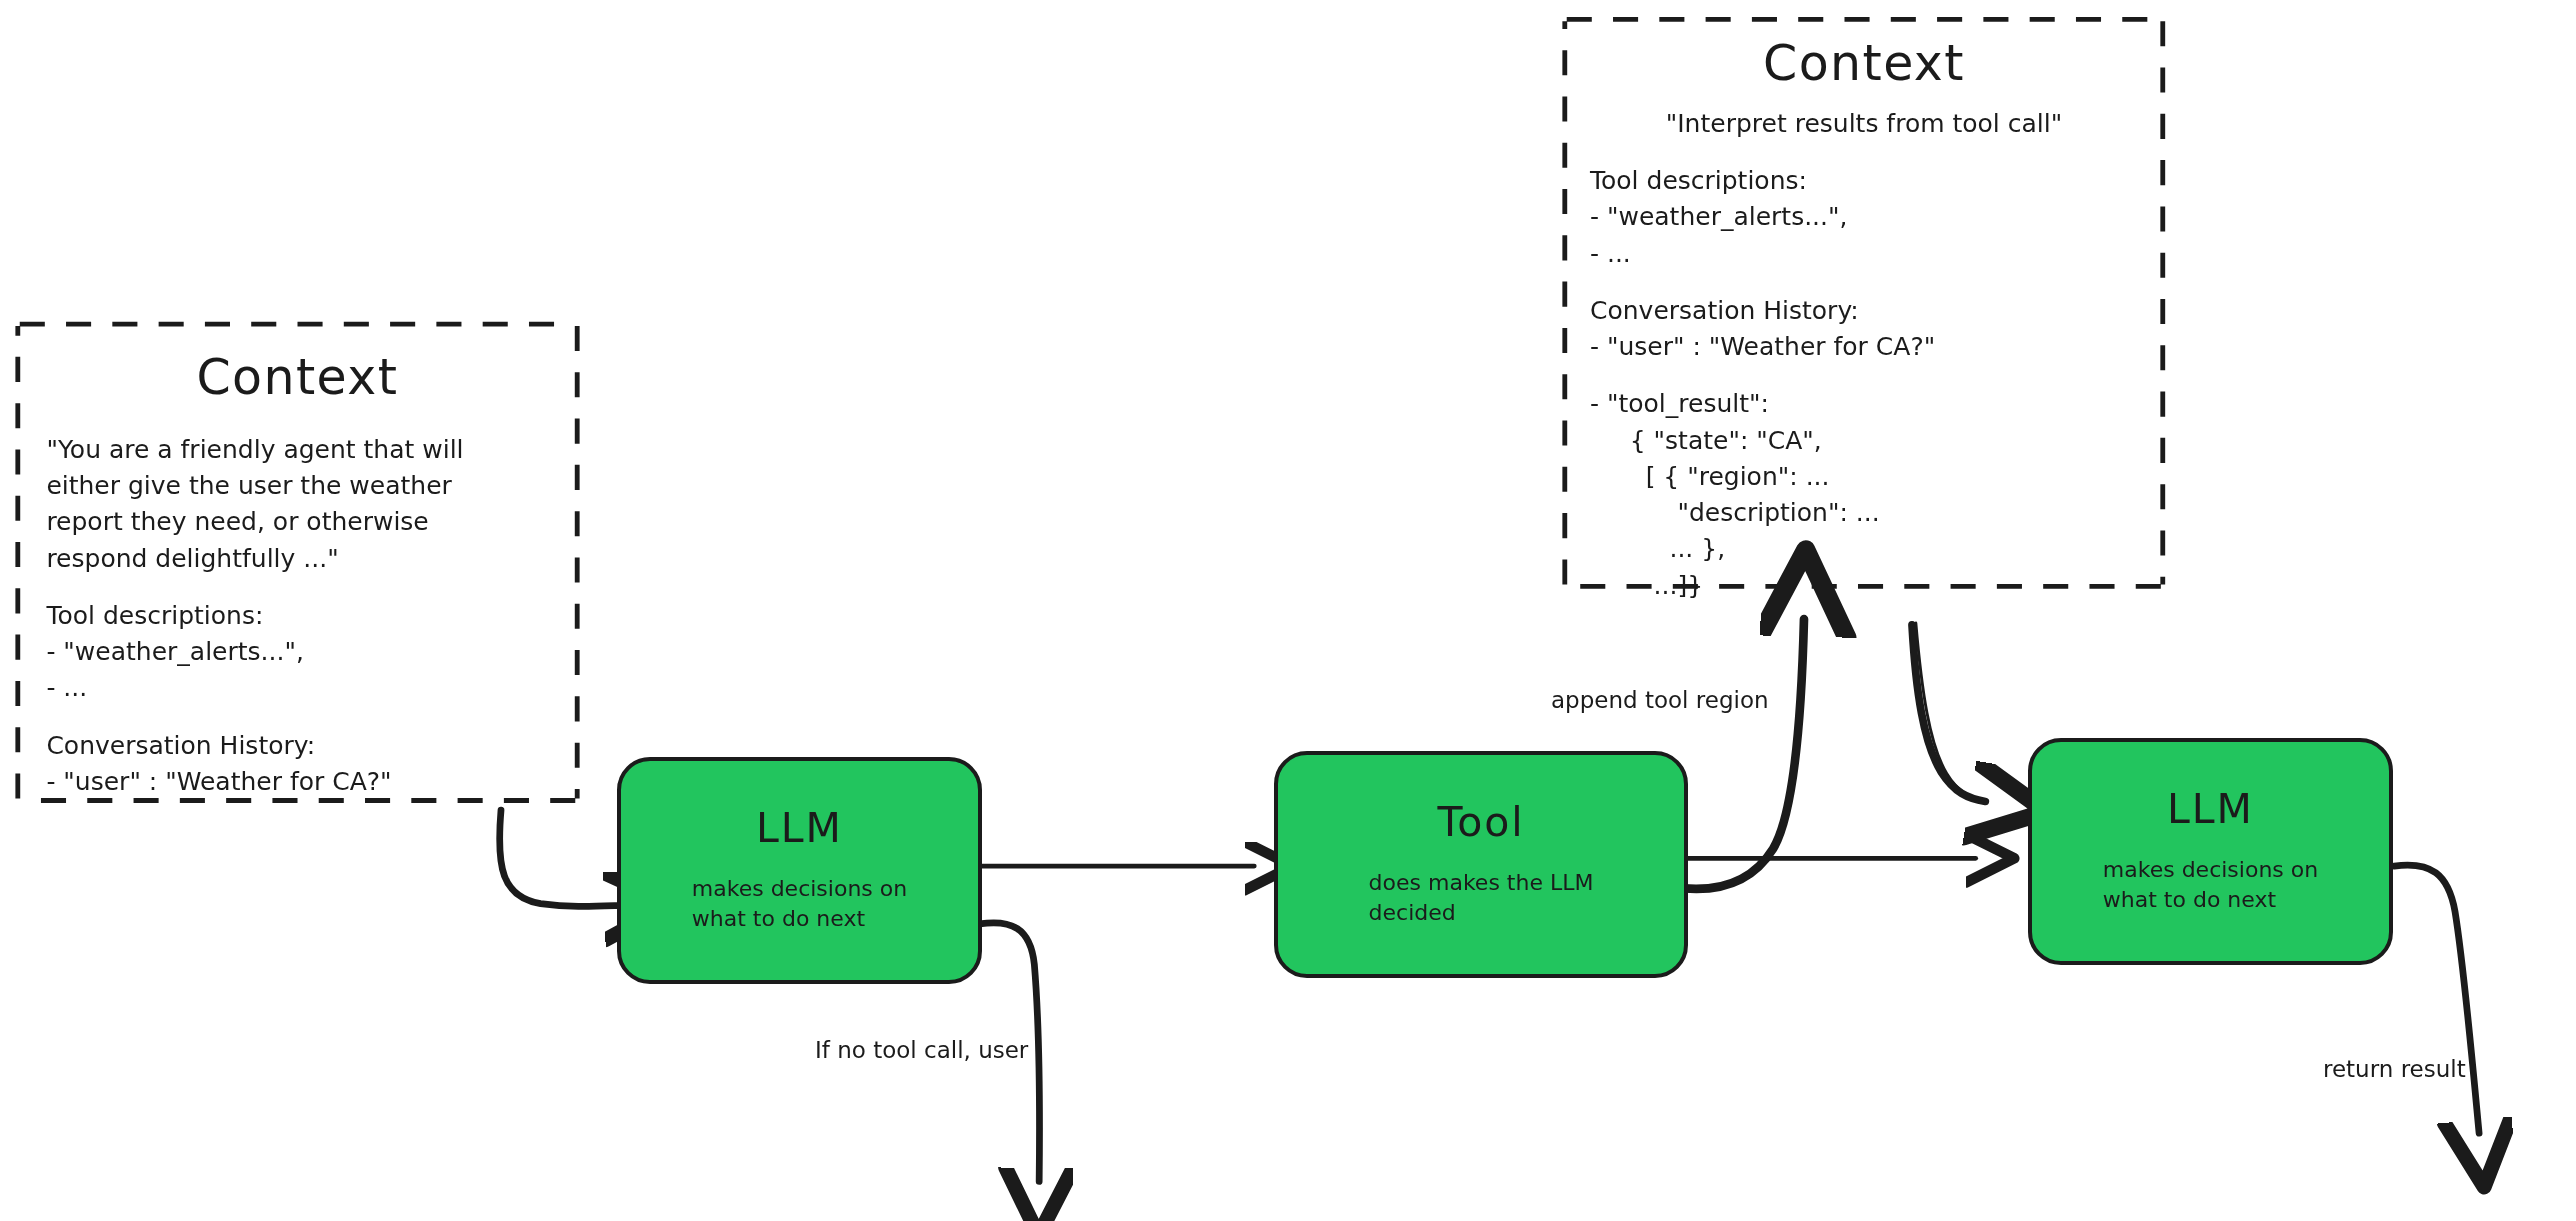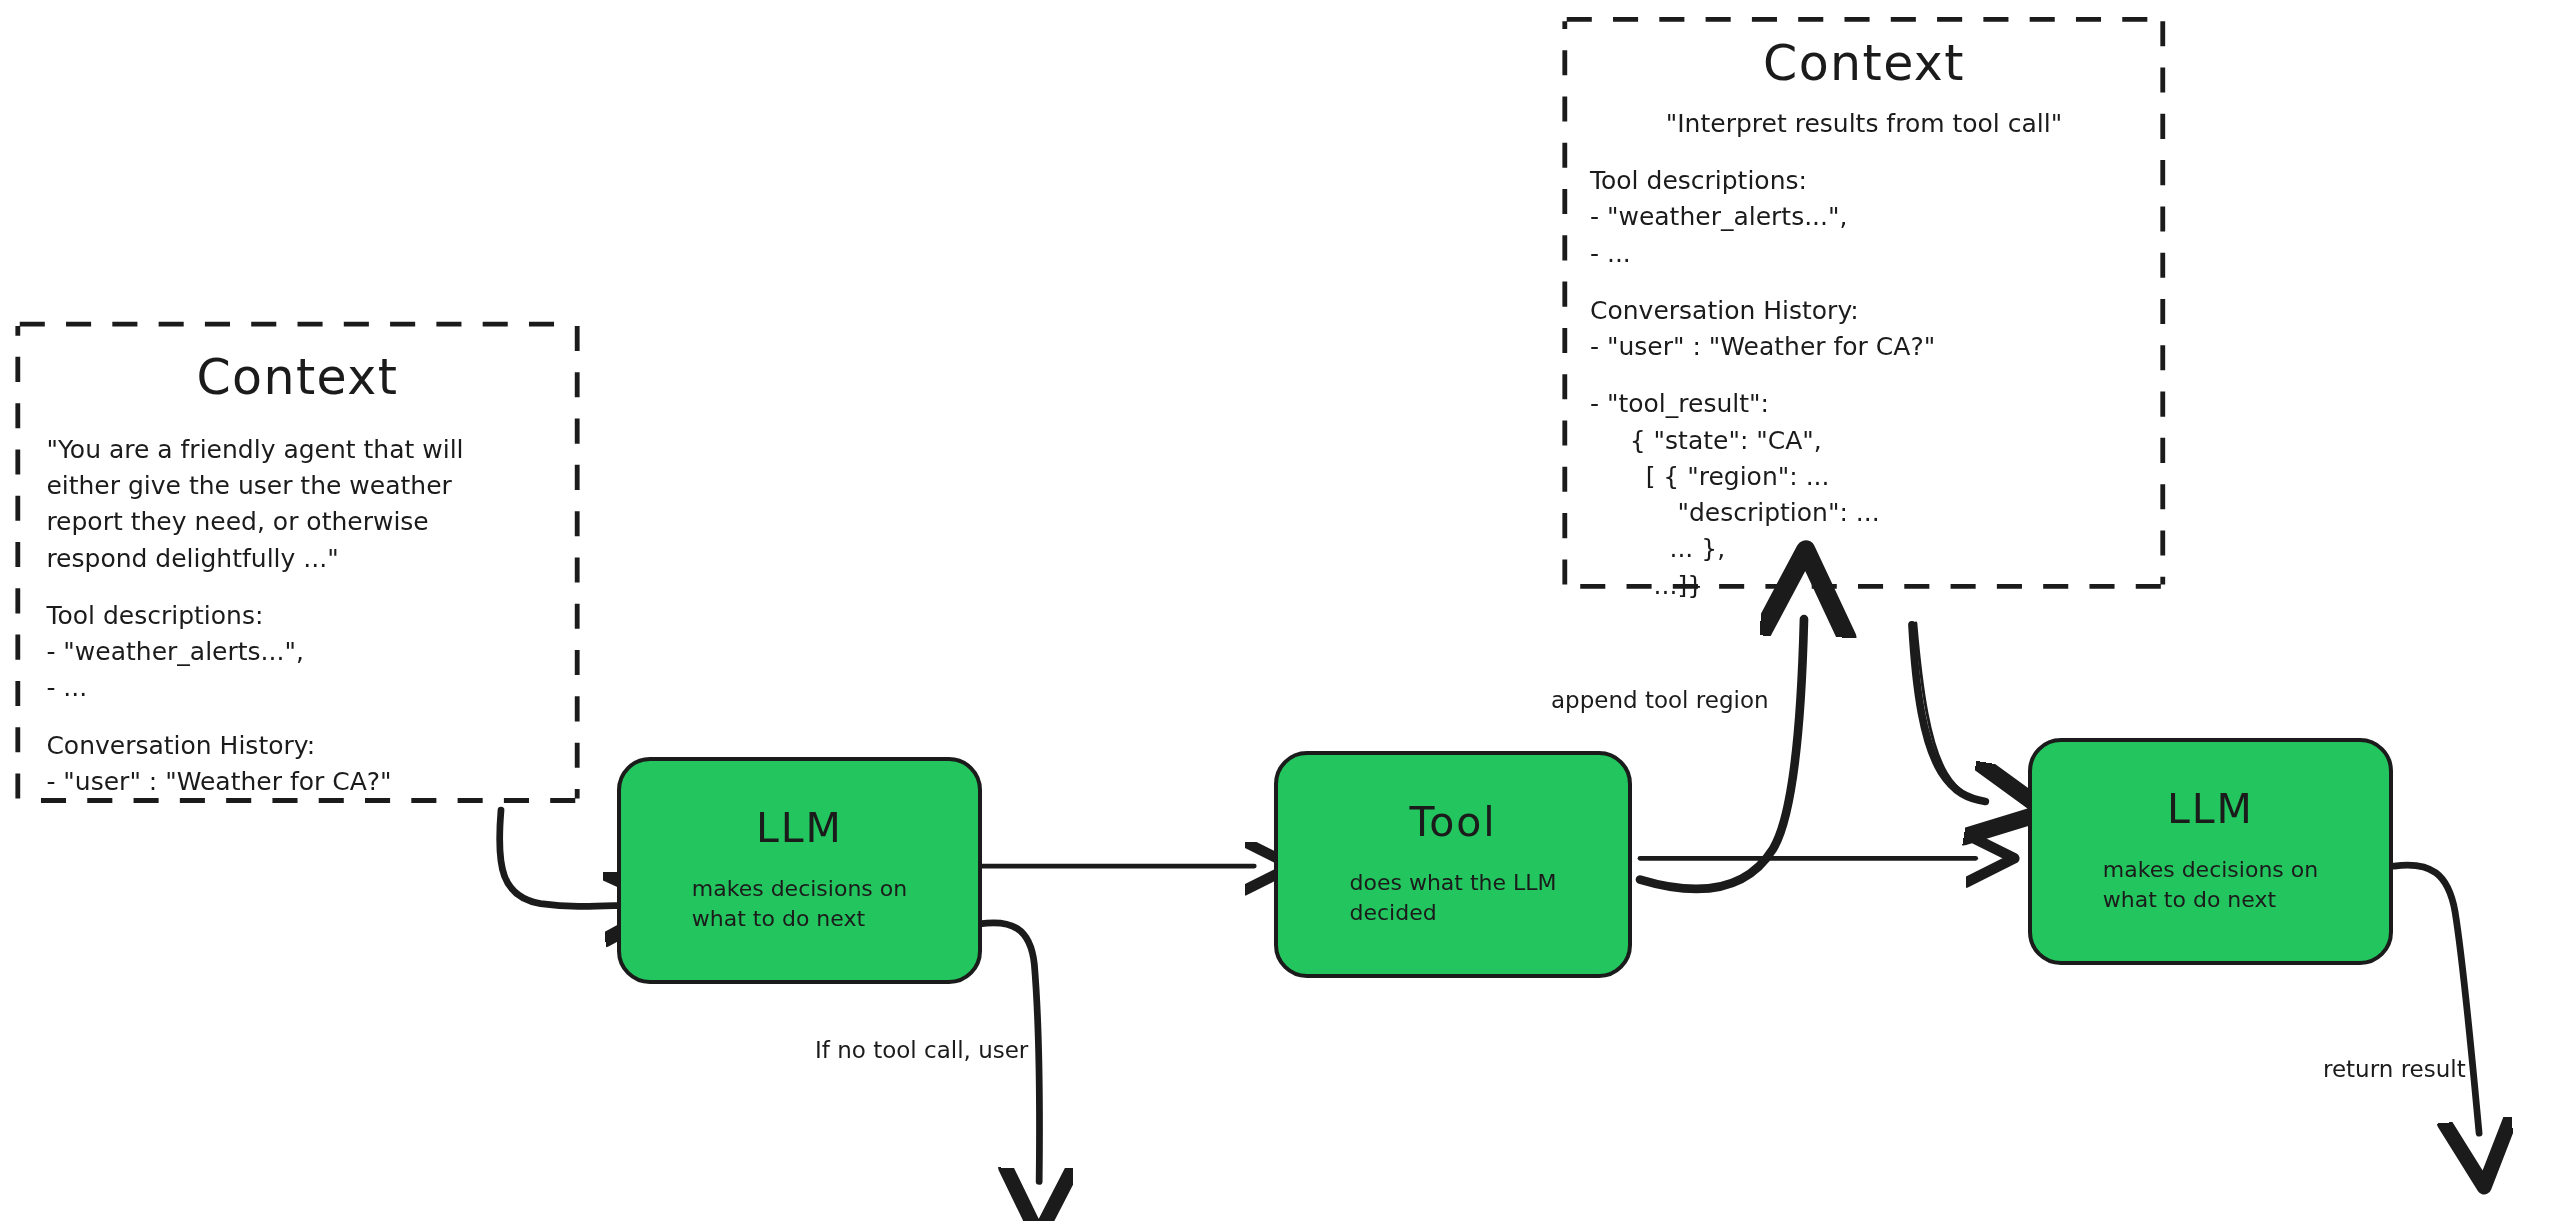--- a/index.html
+++ b/index.html
@@ -169,23 +169,23 @@
         ...]}</div>
     </div>
   </div>
 
   <div class="node" style="left:617px; top:757px; width:365px; height:227px;">
     <div class="node-title hand">LLM</div>
     <div class="node-sub hand">makes decisions on
 what to do next</div>
   </div>
 
-  <div class="node" style="left:1274px; top:751px; width:358px; height:227px;">
+  <div class="node" style="left:1274px; top:751px; width:414px; height:227px;">
     <div class="node-title hand">Tool</div>
-    <div class="node-sub hand">does what the LLM
+    <div class="node-sub hand">does makes the LLM
 decided</div>
   </div>
 
   <div class="node" style="left:2028px; top:738px; width:365px; height:227px;">
     <div class="node-title hand">LLM</div>
     <div class="node-sub hand">makes decisions on
 what to do next</div>
   </div>
 
   <div class="edge-label hand" style="left:1551px; top:687px;">append tool region</div>

